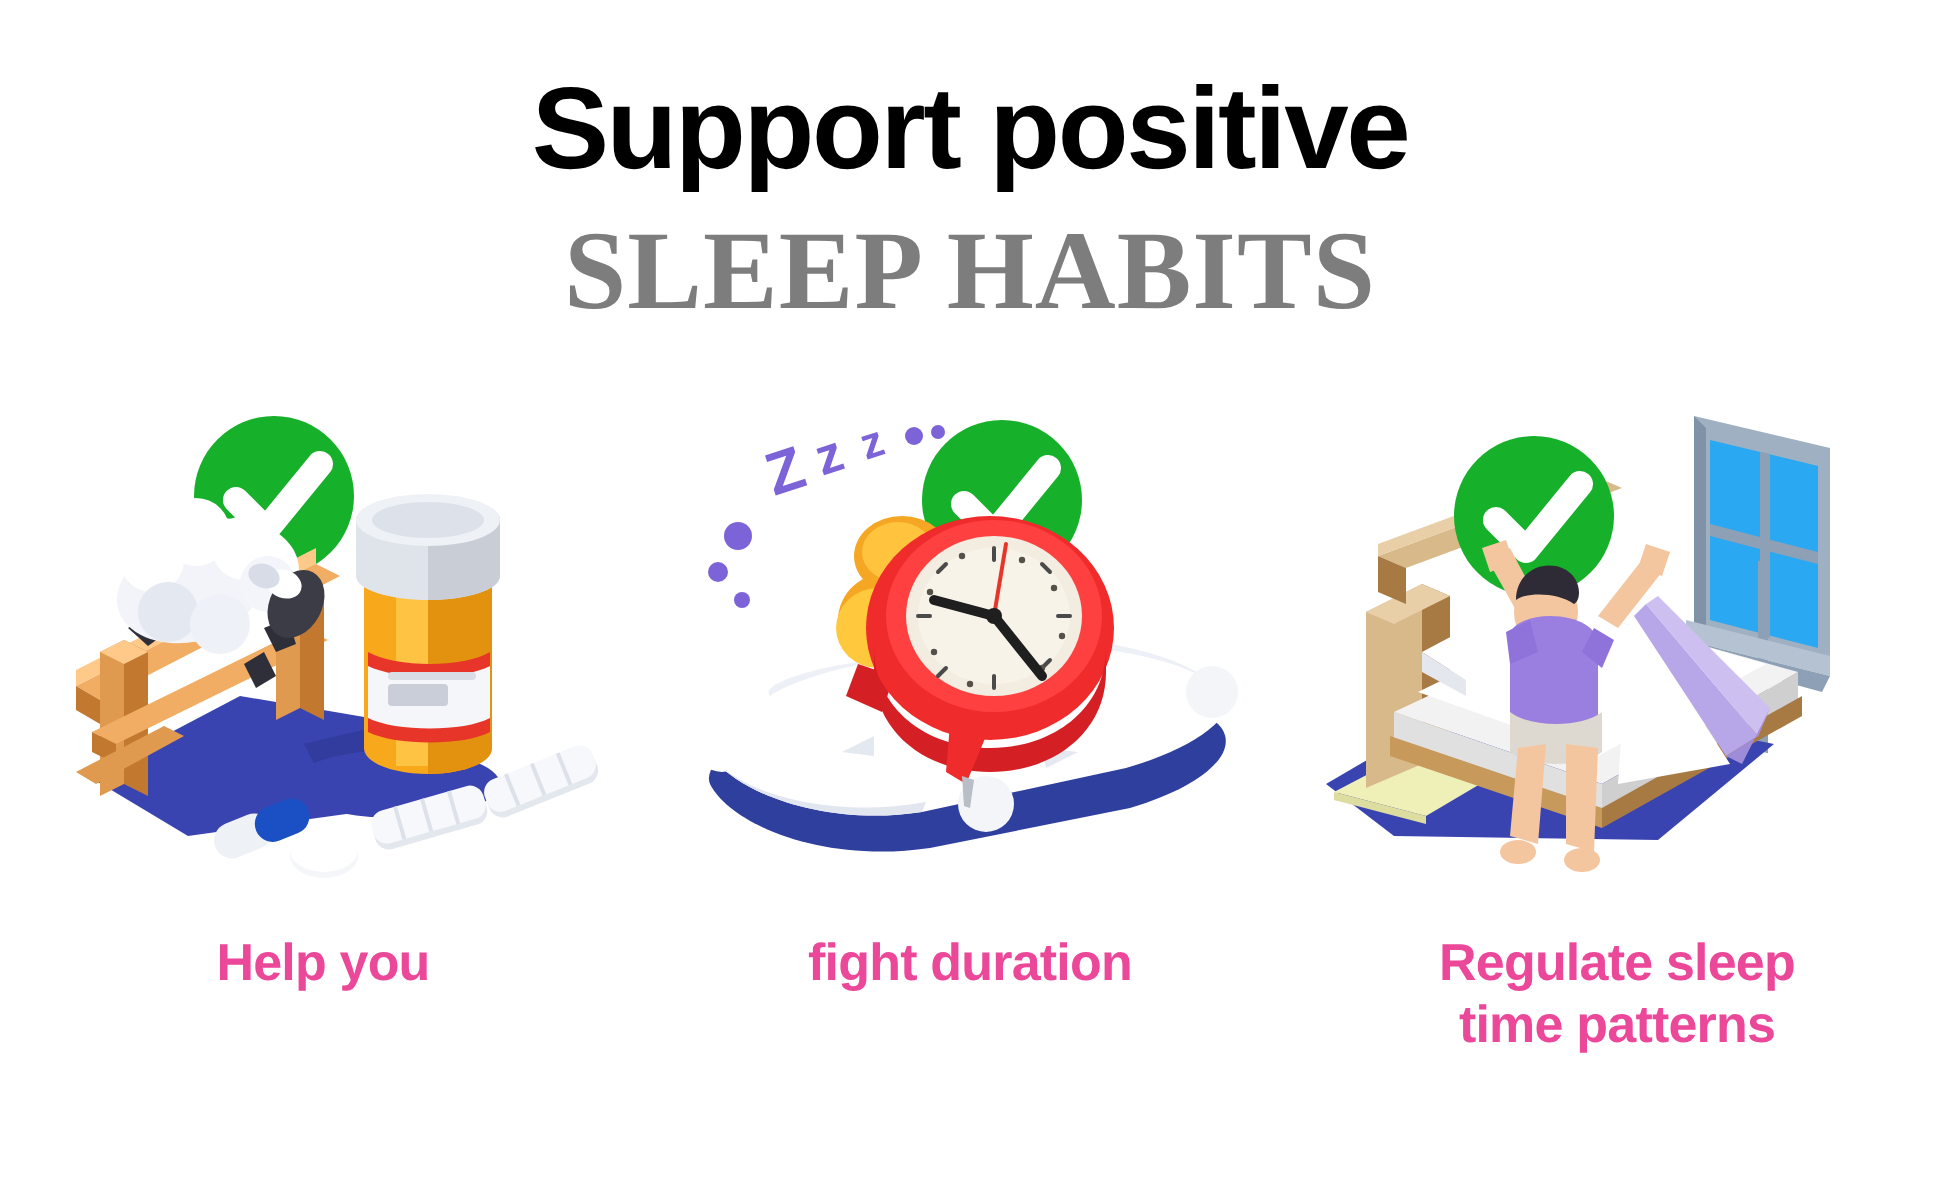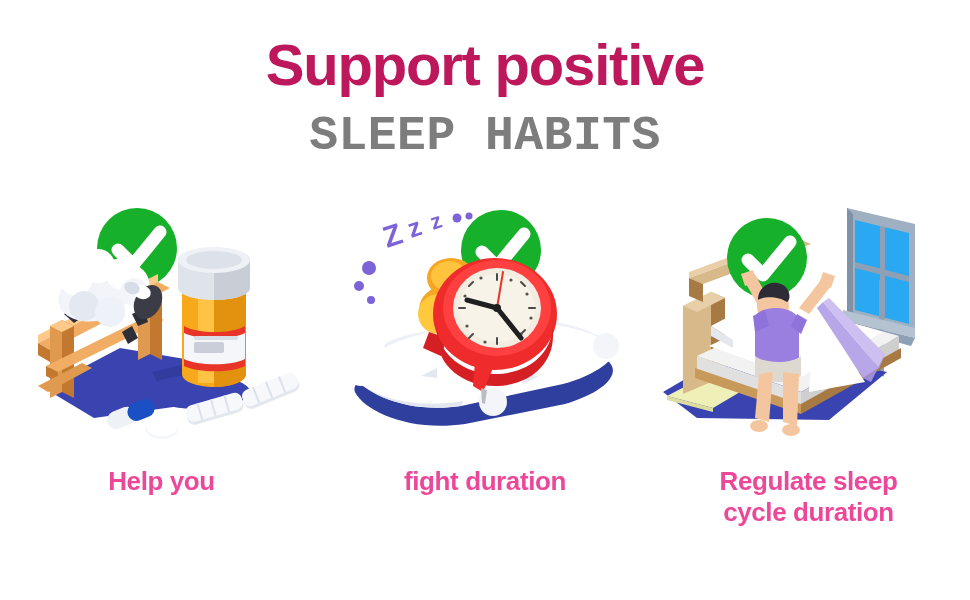--- a/index.html
+++ b/index.html
@@ -29,27 +29,27 @@
     text-align: center;
     user-select: none;
   }
   .heading-line1 {
     display: block;
     font-family: "Liberation Sans", sans-serif;
     font-weight: 700;
     font-size: 58px;
     line-height: 62px;
     letter-spacing: -1.2px;
-    color: #be185d;
+    color: #000000;
   }
   .heading-line2 {
     display: block;
-    font-family: Liberation Mono, monospace;
+    font-family: Liberation Serif, serif;
     font-weight: 700;
-    font-size: 48px;
+    font-size: 56px;
     line-height: 76px;
     letter-spacing: 0.5px;
     color: #7d7d7d;
     margin-top: 2px;
   }
 
   
   .panels {
     position: absolute;
     left: 0;
@@ -383,18 +383,18 @@
             <path d="M110 178 L124 176 L120 226 L106 222 Z" fill="#f4c6a0"></path>
             <path d="M134 176 L150 178 L148 230 L134 226 Z" fill="#f4c6a0"></path>
 
             <ellipse cx="110" cy="230" rx="9" ry="6" fill="#f4c6a0"></ellipse>
             <ellipse cx="142" cy="234" rx="9" ry="6" fill="#f4c6a0"></ellipse>
           </g>
         </svg>
       </div>
       <div class="panel-caption">
         <span class="cap-l1">Regulate sleep</span>
-        <span class="cap-l2">cycle duration</span>
+        <span class="cap-l2">time patterns</span>
       </div>
     </div>
 
   </div>
 </div>
 
 </body></html>

